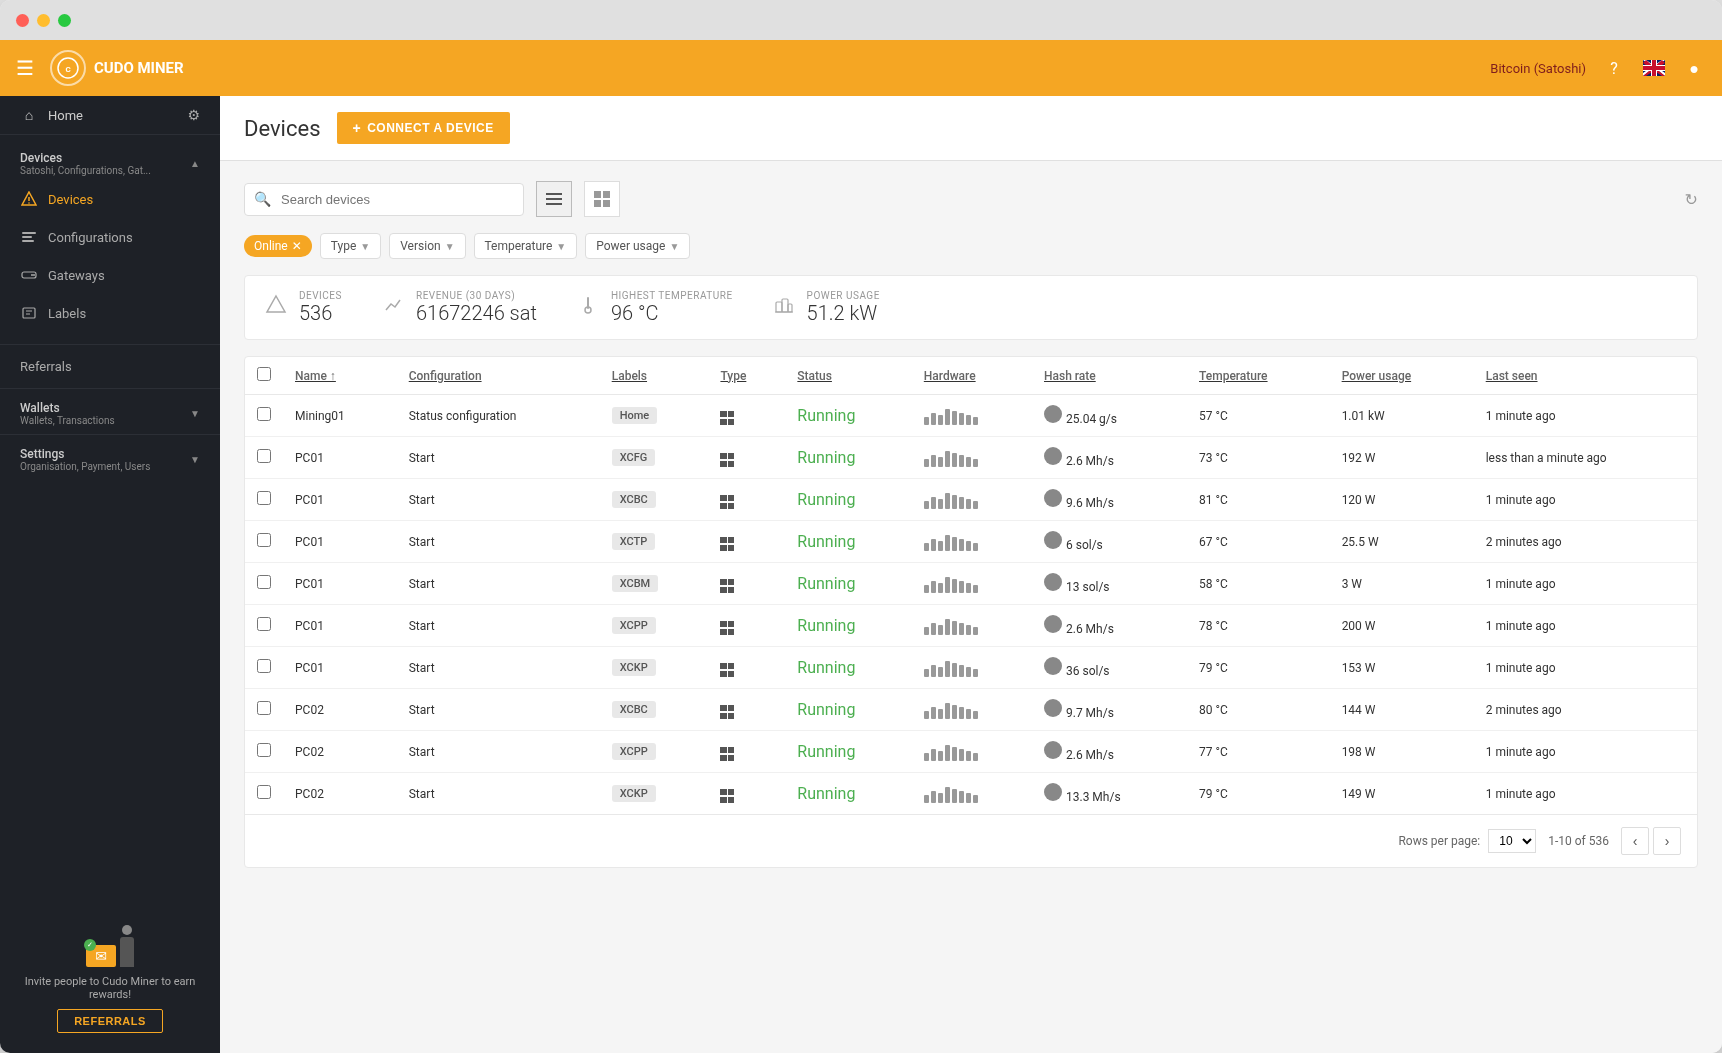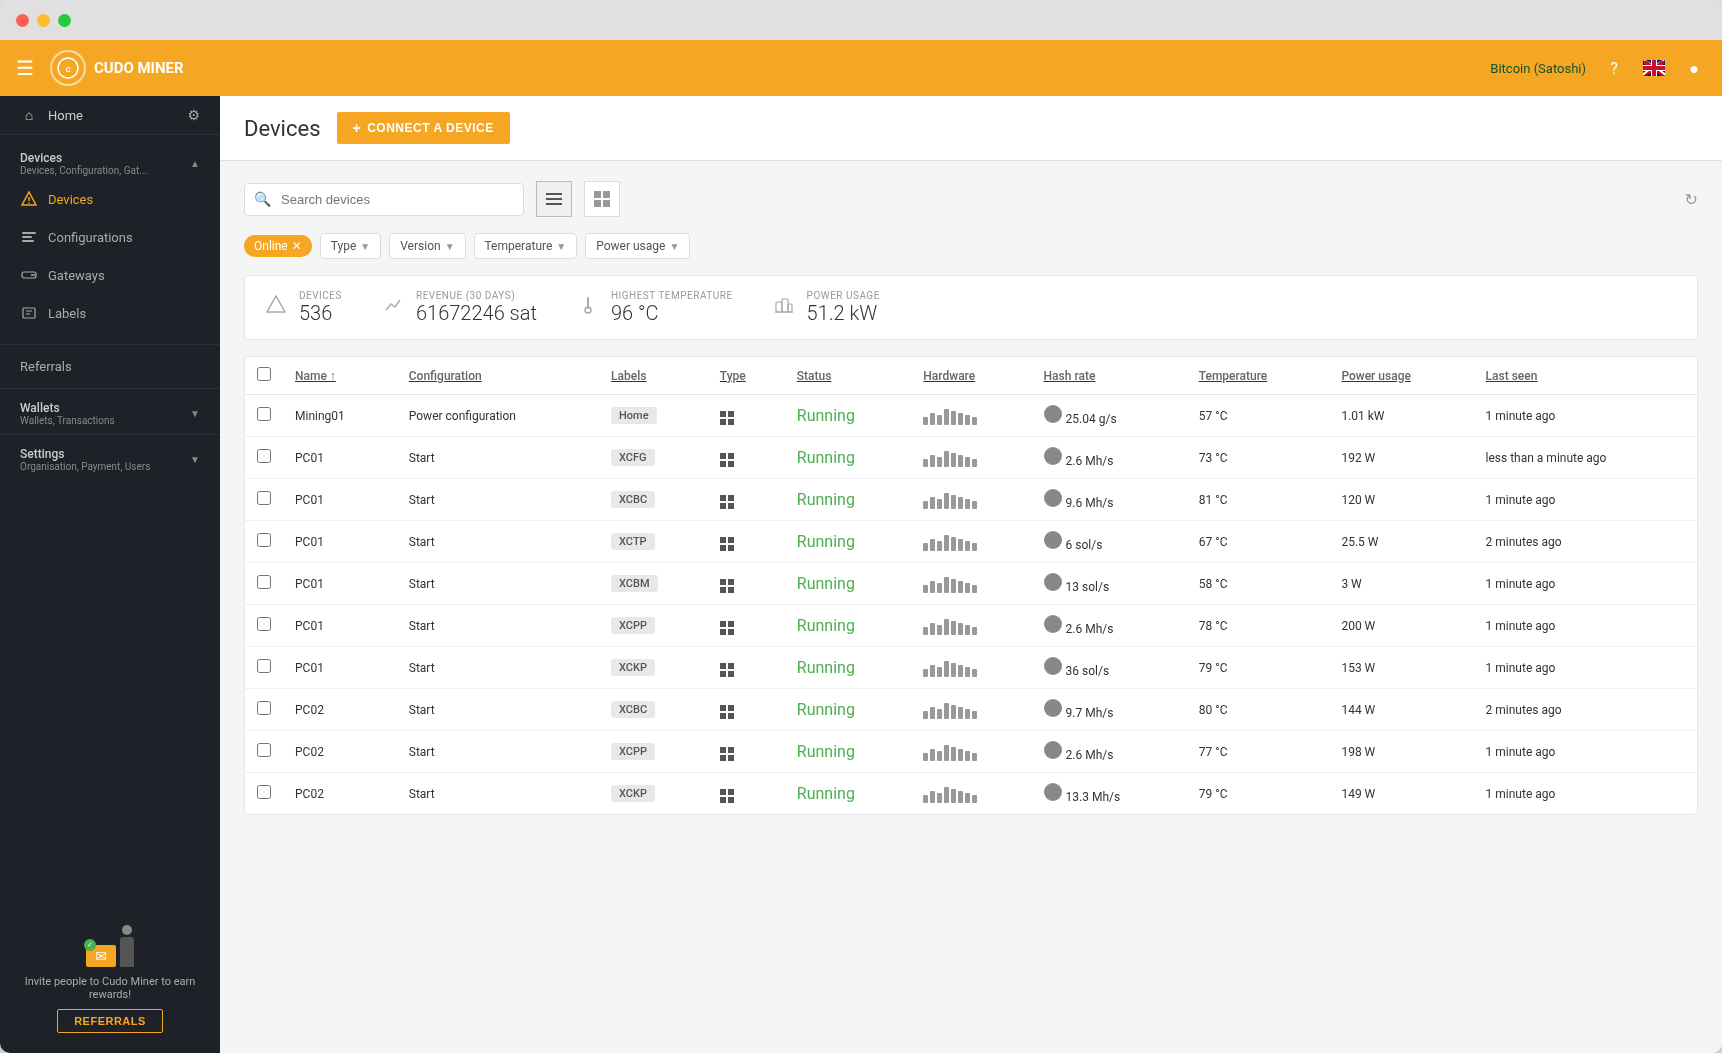--- a/index.html
+++ b/index.html
@@ -13,21 +13,21 @@
     .btn-close { background: #ff5f57; }
     .btn-min { background: #ffbd2e; }
     .btn-max { background: #28c940; }
 
     
     .topnav { height: 56px; background: #f5a623; display: flex; align-items: center; padding: 0 16px; gap: 16px; }
     .topnav-logo { display: flex; align-items: center; gap: 8px; color: white; font-weight: bold; font-size: 15px; }
     .topnav-logo-icon { width: 36px; height: 36px; border-radius: 50%; border: 2px solid rgba(255,255,255,0.6); display: flex; align-items: center; justify-content: center; color: white; font-size: 11px; font-weight: bold; }
     .topnav-spacer { flex: 1; }
     .topnav-right { display: flex; align-items: center; gap: 16px; color: white; font-size: 13px; }
-    .topnav-currency { font-size: 13px; color: #14532d; }
+    .topnav-currency { font-size: 13px; color: #7f1d1d; }
     .topnav-icon { width: 24px; height: 24px; display: flex; align-items: center; justify-content: center; color: white; cursor: pointer; font-size: 16px; }
     .hamburger { color: white; font-size: 20px; cursor: pointer; }
 
     
     .main-layout { display: flex; height: calc(1053px - 40px - 56px); }
 
     
     .sidebar { width: 220px; background: #1e2127; color: #ccc; display: flex; flex-direction: column; overflow-y: auto; flex-shrink: 0; }
     .sidebar-section { padding: 8px 0; }
     .sidebar-item { display: flex; align-items: center; gap: 10px; padding: 10px 20px; cursor: pointer; font-size: 13px; color: #aaa; position: relative; }
@@ -158,21 +158,21 @@
           <span class="sidebar-item-icon">⌂</span>
           <span>Home</span>
         </div>
         <span class="settings-icon">⚙</span>
       </div>
 
       <div class="sidebar-section">
         <div class="sidebar-group-header">
           <div>
             <div class="sidebar-group-label">Devices</div>
-            <div class="sidebar-group-sublabel">Devices, Configuration, Gat...</div>
+            <div class="sidebar-group-sublabel">Satoshi, Configurations, Gat...</div>
           </div>
           <span class="sidebar-chevron">▲</span>
         </div>
 
         <div class="sidebar-item active">
           <span class="sidebar-item-icon">
             <svg width="16" height="16" viewBox="0 0 16 16" fill="none">
                 <polygon points="8,1 15,14 1,14" stroke="#f5a623" stroke-width="1.5" fill="none"></polygon>
                 <line x1="8" y1="6" x2="8" y2="10" stroke="#f5a623" stroke-width="1.5"></line>
                 <circle cx="8" cy="12" r="0.8" fill="#f5a623"></circle>
@@ -380,21 +380,21 @@
                 <th>Hash rate</th>
                 <th>Temperature</th>
                 <th>Power usage</th>
                 <th>Last seen</th>
               </tr>
             </thead>
             <tbody id="table-body">
             <tr>
                   <td><input type="checkbox" class="checkbox" style=""></td>
                   <td style="cursor: pointer; color: rgb(51, 51, 51); margin-top: 8px;">Mining01</td>
-                  <td>Power configuration</td>
+                  <td>Status configuration</td>
                   <td><span class="label-chip">Home</span></td>
                   <td><div style="display:inline-grid;grid-template-columns:1fr 1fr;gap:1.5px;width:14px;height:14px;">
                       <div style="background:#555;"></div>
                       <div style="background:#555;"></div>
                       <div style="background:#555;"></div>
                       <div style="background:#555;"></div>
                     </div></td>
                   <td class="status-running">Running</td>
                   <td>
                     <div style="display:flex;align-items:flex-end;gap:2px;height:18px;">
@@ -670,18 +670,33 @@
                     </div>
                   </td>
                   <td><span style="display:inline-block;width:18px;height:18px;border-radius:50%;background:#888;color:white;font-size:9px;text-align:center;line-height:18px;margin-right:4px;"></span>13.3 Mh/s</td>
                   <td>79 °C</td>
                   <td>149 W</td>
                   <td>1 minute ago</td>
                 </tr>
               </tbody>
           </table>
 
+          <div class="pagination">
+            <div class="rows-per-page">
+              <span>Rows per page:</span>
+              <select class="rows-select">
+                <option>10</option>
+                <option>25</option>
+                <option>50</option>
+              </select>
+            </div>
+            <span>1-10 of 536</span>
+            <div class="page-nav">
+              <button class="page-nav-btn">‹</button>
+              <button class="page-nav-btn">›</button>
+            </div>
+          </div>
         </div>
 
       </div>
     </div>
   </div>
 </div>
 
 </body></html>

